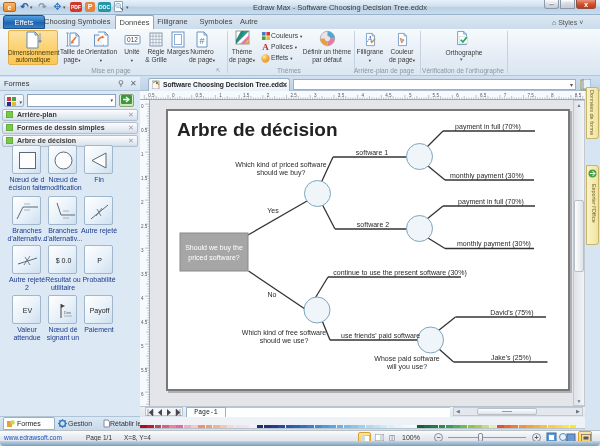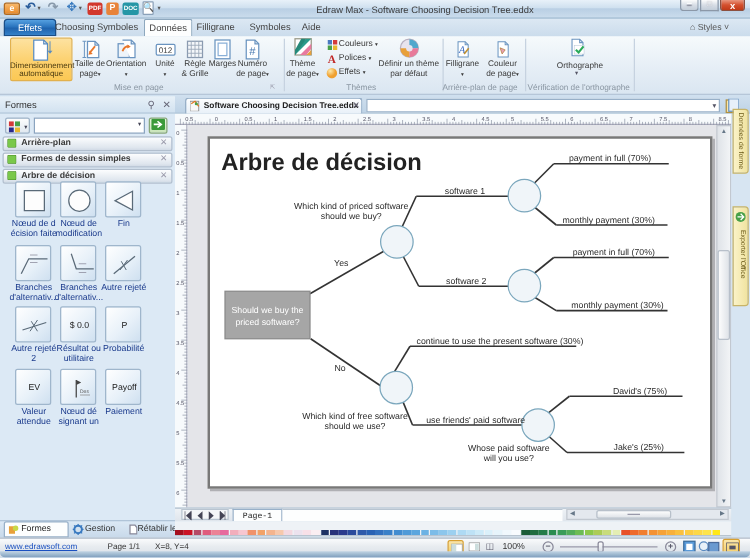--- a/index.html
+++ b/index.html
@@ -23,21 +23,21 @@
 <div class="a" style="left:544px;top:0px;width:15px;height:9px;background:linear-gradient(#fdfdfd,#d8dee6 50%,#c2ccd8);border:1px solid #8c98a8;border-top:0;border-radius:0 0 3px 3px;color:#fff;text-shadow:0 1px 1px #667;font:bold 8px/6px Liberation Sans,sans-serif;text-align:center;">–</div>
 <div class="a" style="left:560px;top:0px;width:15px;height:9px;background:linear-gradient(#fdfdfd,#d8dee6 50%,#c2ccd8);border:1px solid #8c98a8;border-top:0;color:#fff;text-shadow:0 0 1px #667;font:6px/8px Liberation Sans,sans-serif;text-align:center;">□</div>
 <div class="a" style="left:576px;top:0px;width:20px;height:9px;background:linear-gradient(#e8967e,#d4502e 50%,#c03a18);border:1px solid #8c5040;border-top:0;border-radius:0 0 3px 3px;color:#fff;font:bold 7.5px/9px Liberation Sans,sans-serif;text-align:center;">x</div>
 <div class="a" style="left:0px;top:15px;width:600px;height:14px;background:linear-gradient(#dce8f3,#cbdcec);"></div>
 <div class="a" style="left:3px;top:15px;width:42px;height:14px;background:linear-gradient(#55a0e0,#2a74be 45%,#1f63ae 55%,#3380c8);border:1px solid #1a4e88;border-radius:3px 3px 0 0;color:#fff;font:7.5px/13px Liberation Sans,sans-serif;text-align:center;">Effets</div>
 <div class="a" style="left:44px;top:15px;width:28px;height:14px;color:#444;font:7.5px/13px Liberation Sans,sans-serif;text-align:center;">Choosing</div>
 <div class="a" style="left:77px;top:15px;width:34px;height:14px;color:#444;font:7.5px/13px Liberation Sans,sans-serif;text-align:center;">Symboles</div>
 <div class="a" style="left:115px;top:15px;width:39px;height:14px;background:#fdfefe;border:1px solid #8ea8be;border-bottom:0;border-radius:2px 2px 0 0;color:#444;font:7.5px/13px Liberation Sans,sans-serif;text-align:center;">Données</div>
 <div class="a" style="left:154px;top:15px;width:37px;height:14px;color:#444;font:7.5px/13px Liberation Sans,sans-serif;text-align:center;">Filligrane</div>
 <div class="a" style="left:197px;top:15px;width:38px;height:14px;color:#444;font:7.5px/13px Liberation Sans,sans-serif;text-align:center;">Symboles</div>
-<div class="a" style="left:236px;top:15px;width:26px;height:14px;color:#444;font:7.5px/13px Liberation Sans,sans-serif;text-align:center;">Aide</div>
+<div class="a" style="left:236px;top:15px;width:26px;height:14px;color:#444;font:7.5px/13px Liberation Sans,sans-serif;text-align:center;">Autre</div>
 <div class="a" style="left:552px;top:17px;width:40px;height:11px;color:#555;font:7px/11px Liberation Sans,sans-serif;">⌂ Styles ˅</div>
 <div class="a" style="left:0px;top:29px;width:600px;height:47px;background:linear-gradient(#f6fafc,#e6eef6 55%,#dae6f1);border-bottom:1px solid #b6c6d8;"></div>
 <div class="a" style="left:8px;top:30px;width:50px;height:35px;background:linear-gradient(#fde2a0,#fcd272 50%,#fbc854);border:1px solid #e2b14e;border-radius:2px;"></div>
 <div class="a" style="left:24px;top:31px;width:20px;height:18px;"><svg width="19" height="18" viewBox="0 0 19 18">
       <path d="M3 1h8l3 3v13H3z" fill="#fff" stroke="#5a8cc0"></path>
       <path d="M11 1v3h3" fill="none" stroke="#5a8cc0"></path>
       <path d="M16 2v9" stroke="#5a8cc0" stroke-width=".8"></path>
       <path d="M14 9.5l2 2.5 2-2.5z" fill="#5a8cc0"></path>
     </svg></div>
 <div class="a" style="left:8px;top:49px;width:50px;height:16px;font:6.4px/7.4px Liberation Sans,sans-serif;color:#4a3a10;text-align:center;">Dimensionnement<br>automatique</div>

